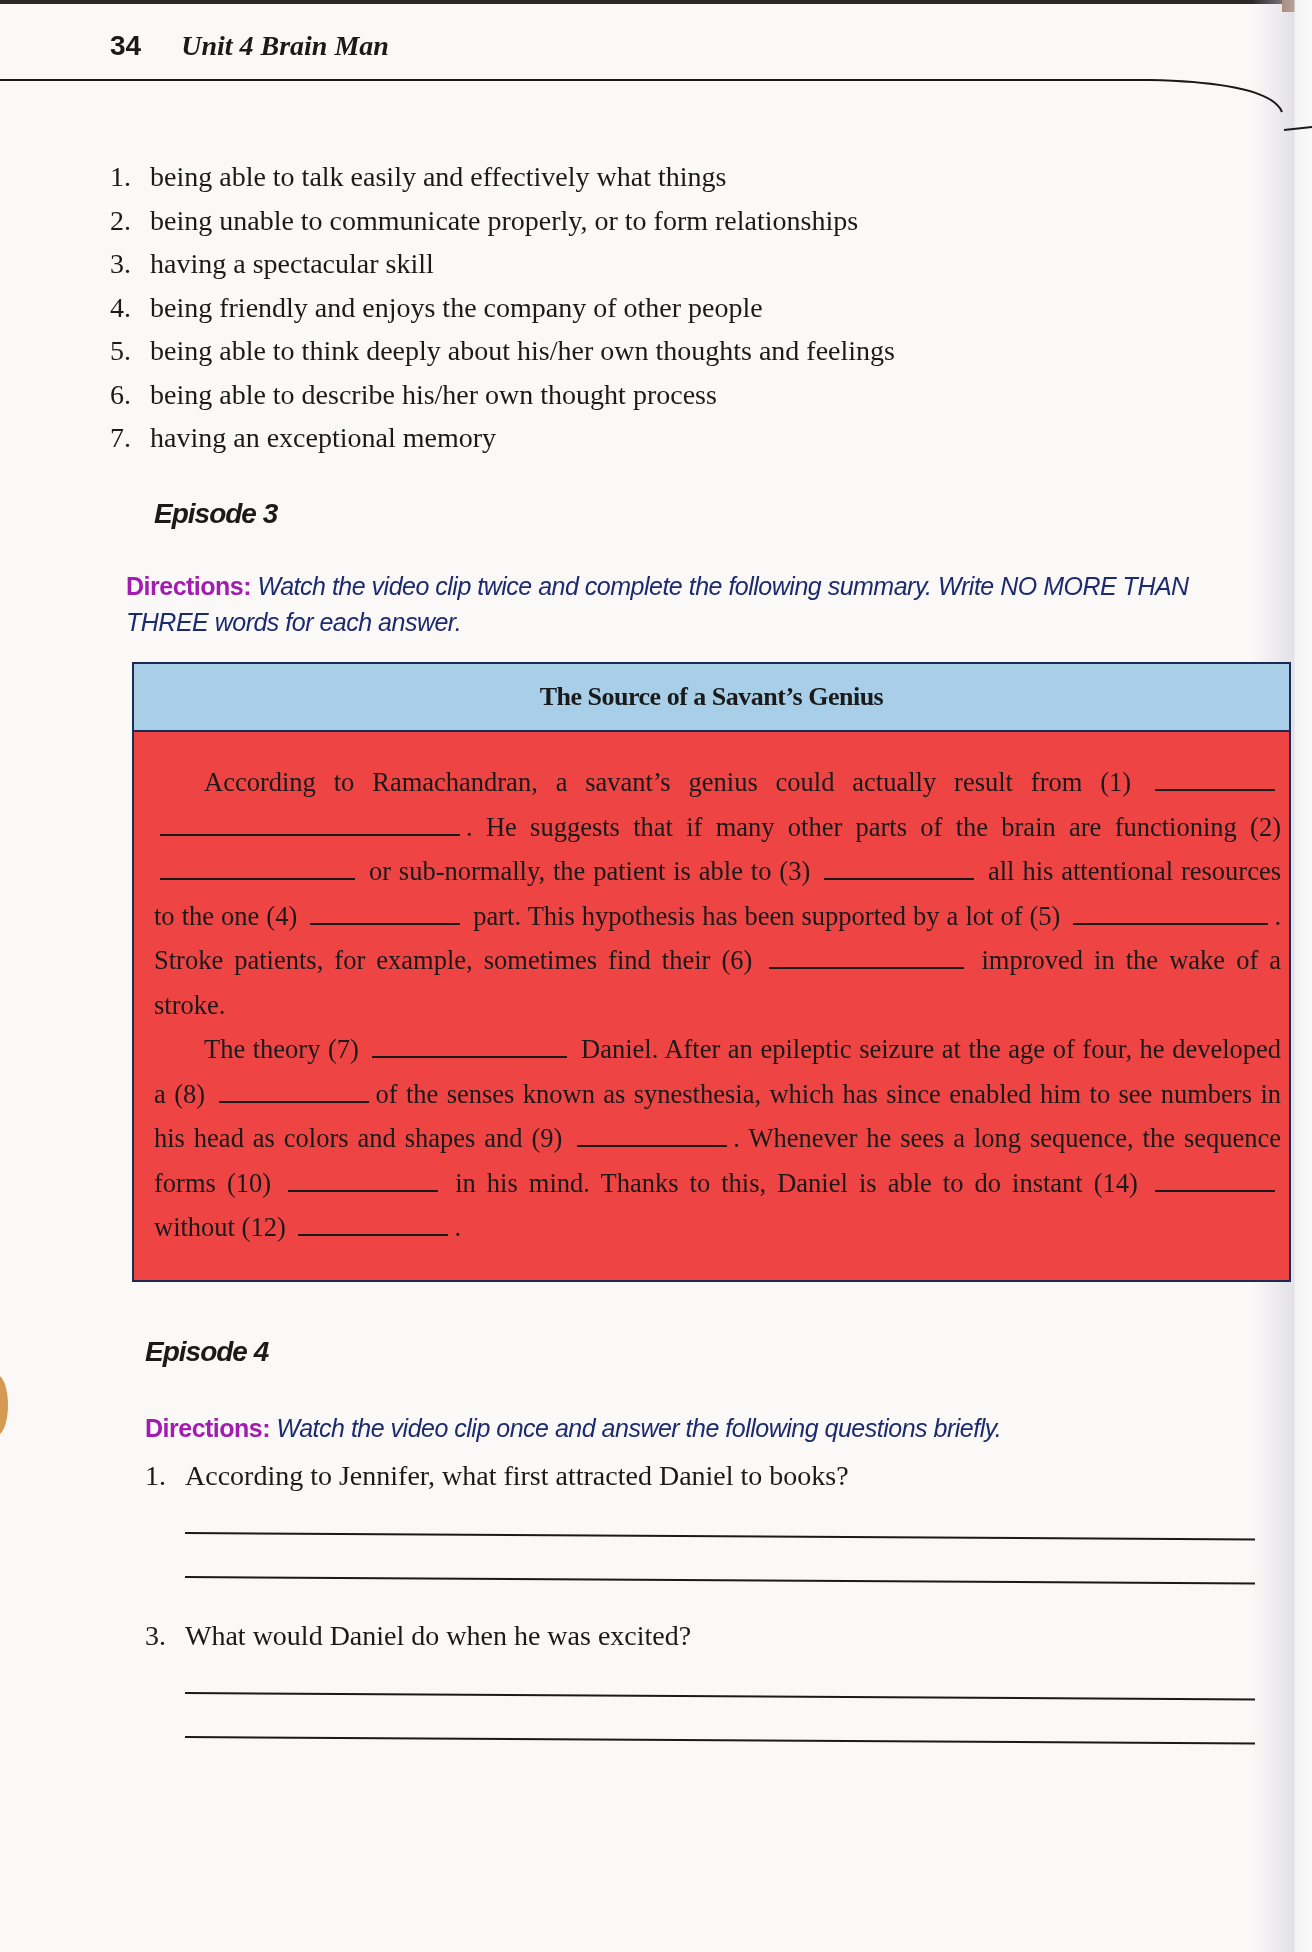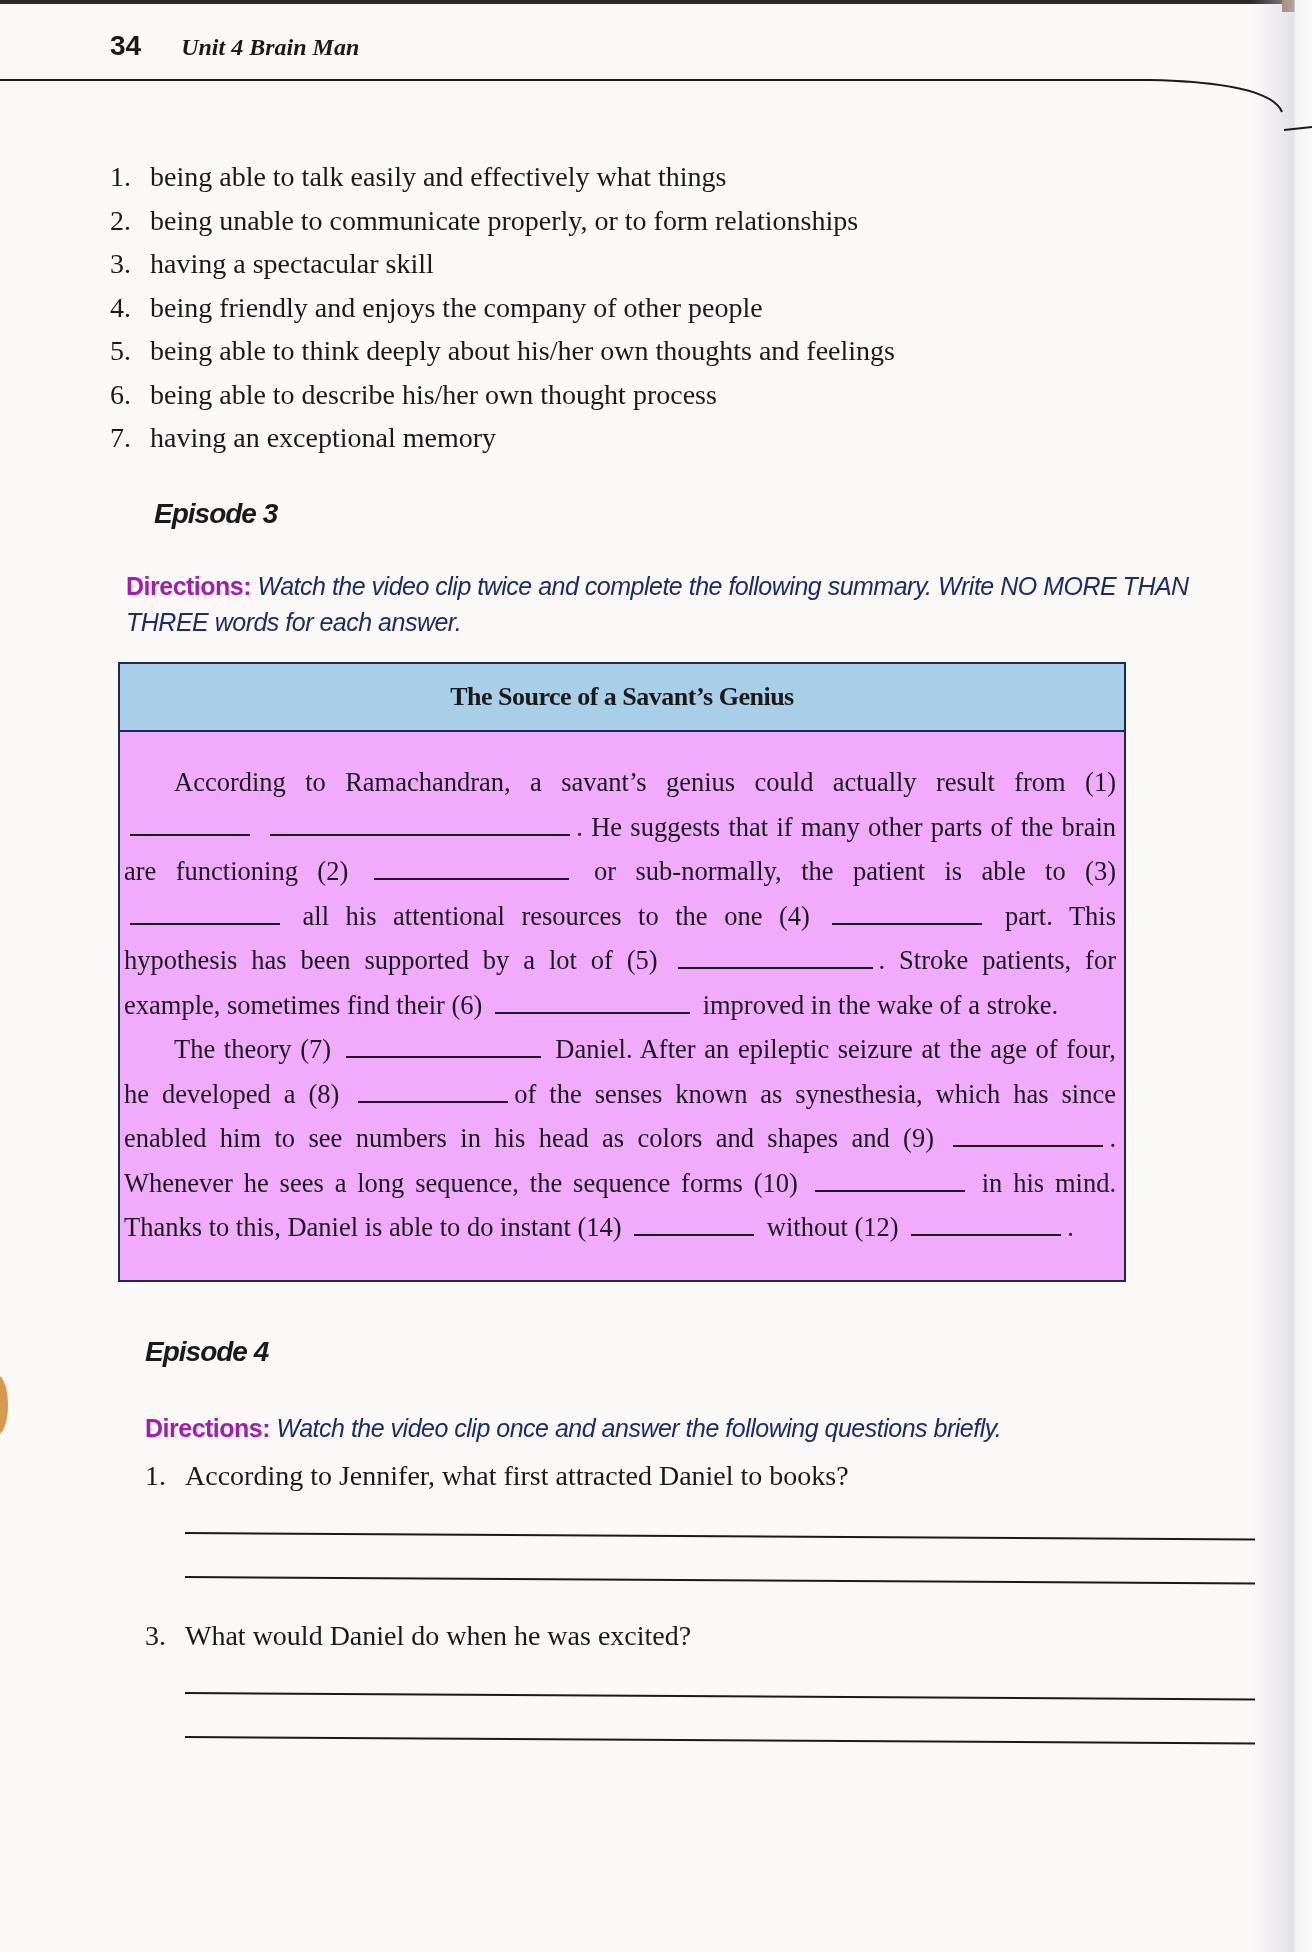--- a/index.html
+++ b/index.html
@@ -13,42 +13,42 @@
   .top-shadow { position: absolute; left: 0; top: 0; width: 1312px; height: 4px; background: #2a2a2a; }
   .top-wood { position: absolute; right: 0; top: 0; width: 30px; height: 12px; background: #8a5a3c; }
   .spine-shade {
     position: absolute; top: 0; right: 0; width: 60px; height: 1952px;
     background: linear-gradient(to right, rgba(220,220,225,0) 0%, rgba(210,210,218,0.6) 70%, #f3f3f5 72%, #faf9f9 100%);
   }
   .thumb { position: absolute; left: -14px; top: 1375px; width: 22px; height: 60px; border-radius: 50%; background: #d49a52; }
 
   .running-head { position: absolute; left: 110px; top: 30px; display: flex; align-items: baseline; }
   .page-num { font-family: "Liberation Sans", "DejaVu Sans", sans-serif; font-weight: bold; font-size: 28px; margin-right: 40px; }
-  .unit-title { font-style: italic; font-weight: bold; font-size: 24px; }
+  .unit-title { font-style: italic; font-weight: bold; font-size: 28px; }
   .head-rule { position: absolute; left: 0; top: 0; width: 1312px; height: 140px; pointer-events: none; }
 
   .item-list { position: absolute; left: 110px; top: 155px; margin: 0; padding: 0; list-style: none; }
   .item-list li { font-size: 28px; line-height: 43.5px; white-space: nowrap; }
   .item-list .num { display: inline-block; width: 40px; }
 
   .ep-heading { position: absolute; font-family: "Liberation Sans", "DejaVu Sans", sans-serif; font-weight: bold; font-style: italic; font-size: 28px; letter-spacing: -1px; }
   .directions { position: absolute; font-family: "Liberation Sans", "DejaVu Sans", sans-serif; font-size: 25px; line-height: 36px; color: #1c2a6e; letter-spacing: -0.5px; }
   .directions .label { font-weight: bold; font-style: normal; color: #a21caf; }
   .directions .text { font-style: italic; }
 
   .summary-box {
-    position: absolute; left: 118px; top: 662px; width: 1008px; height: 620px;
-    border: 2px solid #1d2b54; background: #f0abfc; box-sizing: border-box;
+    position: absolute; left: 132px; top: 662px; width: 1159px; height: 620px;
+    border: 2px solid #1d2b54; background: #ef4444; box-sizing: border-box;
   }
   .summary-header {
     height: 66px; background: #a9cfe8; border-bottom: 2px solid #1d2b54;
     display: flex; align-items: center; justify-content: center;
   }
   .summary-title { font-weight: bold; font-size: 26px; letter-spacing: -0.5px; }
-  .summary-body { padding: 28px 8px 0 4px; font-size: 26.5px; line-height: 44.5px; text-align: justify; }
+  .summary-body { padding: 28px 8px 0 20px; font-size: 26.5px; line-height: 44.5px; text-align: justify; }
   .summary-body p { margin: 0; }
   .summary-body .indent { display: inline-block; width: 50px; }
   .blank { display: inline-block; border-bottom: 2px solid #1a1a1a; height: 24px; vertical-align: baseline; margin: 0 6px; }
   .b-s { width: 120px; } .b-m { width: 150px; } .b-l { width: 195px; } .b-xl { width: 300px; }
 
   .questions { position: absolute; left: 145px; top: 1460px; width: 1110px; }
   .q { font-size: 28px; margin-bottom: 0; }
   .q .qnum { display: inline-block; width: 40px; }
   .answer-line { height: 2px; background: #1a1a1a; margin: 40px 0 42px 40px; transform: rotate(0.35deg); transform-origin: left; }
 </style>

